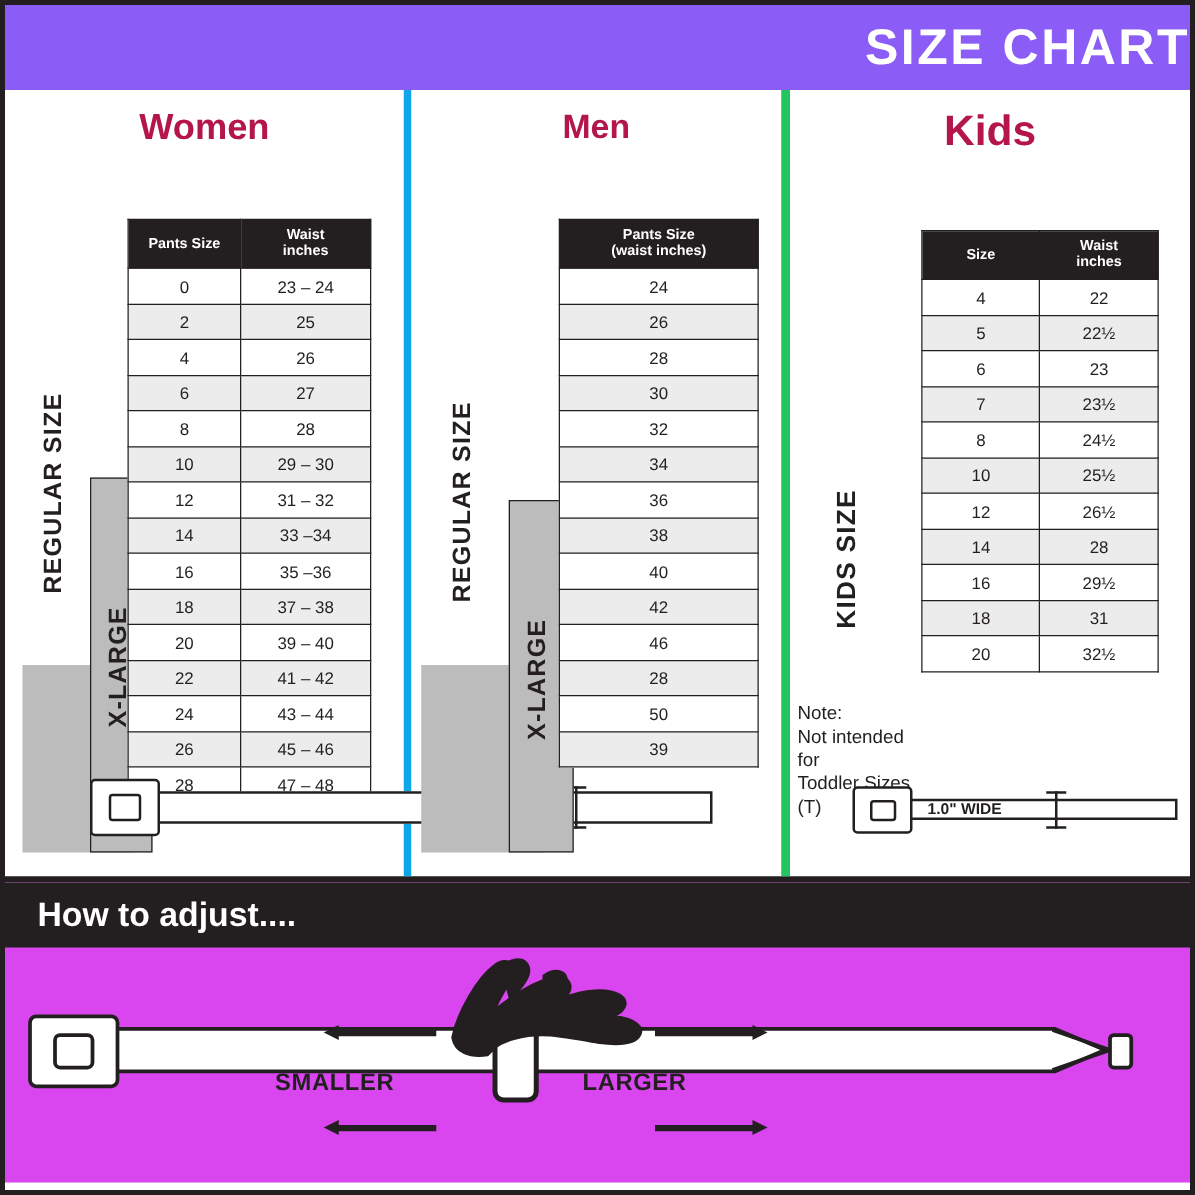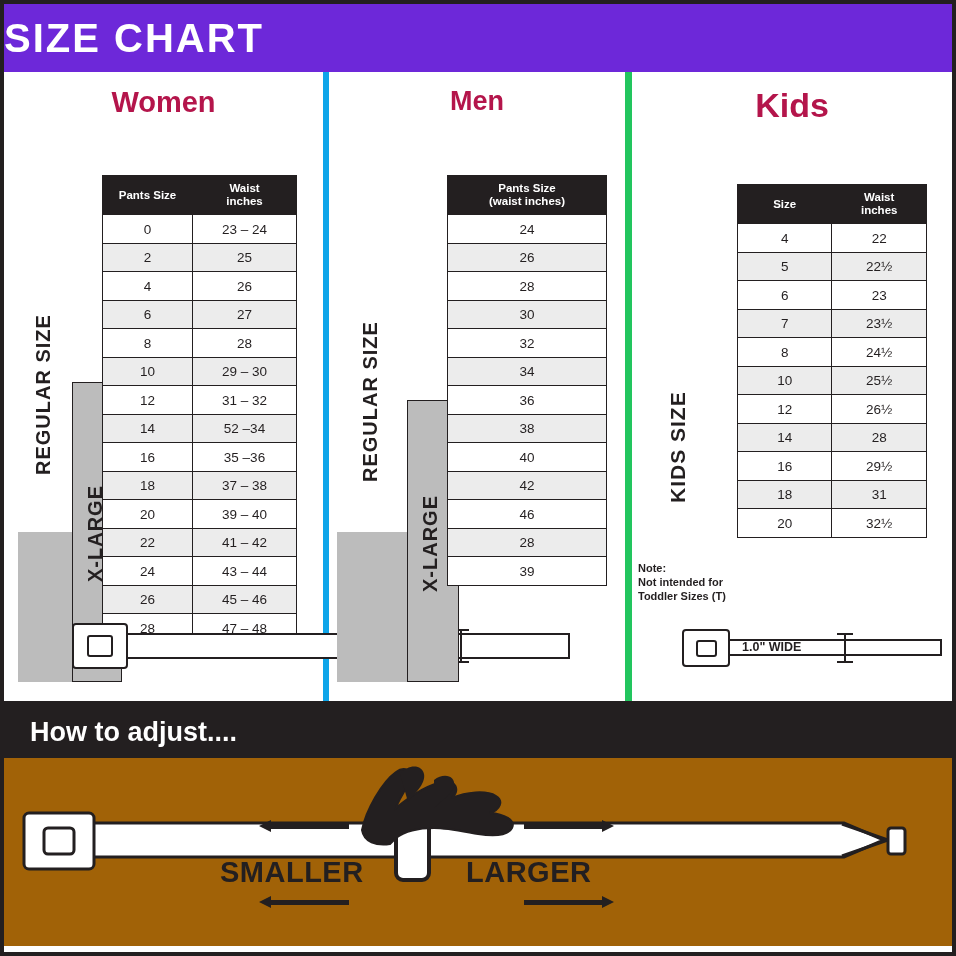--- a/index.html
+++ b/index.html
@@ -14,22 +14,22 @@
   .page {
     width: 956px; height: 956px;
     position: relative;
     background: #fff;
     border: 4px solid #231f20;
   }
 
   
   .header {
     height: 68px;
-    background: #6d28d9;
-    display: flex; align-items: center; justify-content: flex-start;
+    background: #8b5cf6;
+    display: flex; align-items: center; justify-content: flex-end;
   }
   .header-title {
     color: #ffffff;
     font-size: 40px;
     font-weight: bold;
     letter-spacing: 2px;
   }
 
   
   .panels {
@@ -141,42 +141,42 @@
     width: 2px; background: #231f20;
   }
   .caliper::before, .caliper::after {
     content: ""; position: absolute; left: -7px; width: 16px; height: 2px; background: #231f20;
   }
   .caliper::before { top: 0; }
   .caliper::after { bottom: 0; }
 
   .note {
     position: absolute;
-    font-size: 11px; font-weight: bold; line-height: 1.25; color: #231f20;
+    font-size: 15px; font-weight: normal; line-height: 1.25; color: #231f20;
   }
 
   
   .adjust {
     height: 240px;
     position: relative;
-    background: #a16207;
+    background: #d946ef;
   }
   .adjust-bar {
     height: 52px;
     background: #231f20;
     display: flex; align-items: center;
     padding-left: 26px;
   }
   .adjust-bar span {
     color: #ffffff; font-size: 27px; font-weight: bold;
   }
   .adjust-body { position: relative; height: 188px; }
   .adjust-text {
     position: absolute;
-    font-size: 29px; font-weight: bold; color: #231f20; letter-spacing: 0.5px;
+    font-size: 19px; font-weight: bold; color: #231f20; letter-spacing: 0.5px;
   }
   .arrow { position: absolute; height: 12px; }
   .arrow .shaft { position: absolute; top: 4px; height: 5px; background: #231f20; }
   .arrow .head {
     position: absolute; top: 0; width: 0; height: 0;
     border-top: 6px solid transparent; border-bottom: 6px solid transparent;
   }
   .arrow.left .head  { left: 0; border-right: 12px solid #231f20; }
   .arrow.left .shaft { left: 11px; right: 0; }
   .arrow.right .head { right: 0; border-left: 12px solid #231f20; }
@@ -234,21 +234,21 @@
             <tr>
                 <td>10</td>
                 <td>29 – 30</td>
               </tr>
             <tr>
                 <td>12</td>
                 <td>31 – 32</td>
               </tr>
             <tr>
                 <td>14</td>
-                <td>52 –34</td>
+                <td>33 –34</td>
               </tr>
             <tr>
                 <td>16</td>
                 <td>35 –36</td>
               </tr>
             <tr>
                 <td>18</td>
                 <td>37 – 38</td>
               </tr>
             <tr>
@@ -330,20 +330,23 @@
                 <td>40</td>
               </tr>
             <tr>
                 <td>42</td>
               </tr>
             <tr>
                 <td>46</td>
               </tr>
             <tr>
                 <td>28</td>
+              </tr>
+            <tr>
+                <td>50</td>
               </tr>
             <tr>
                 <td>39</td>
               </tr>
           </tbody>
         </table>
       </div>
     </div>
 
     <div class="panel panel-kids">

